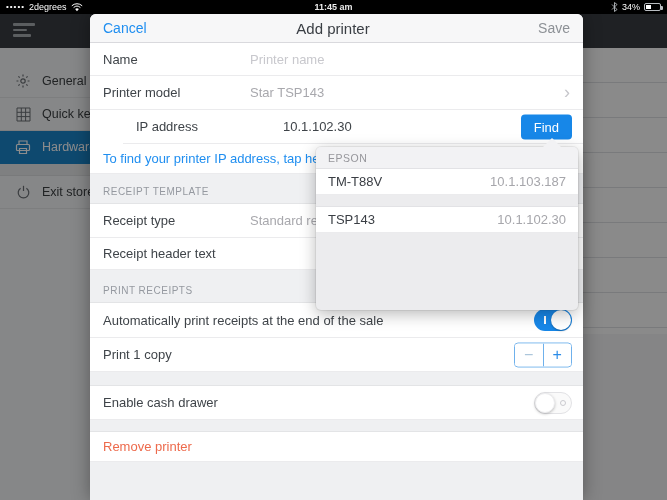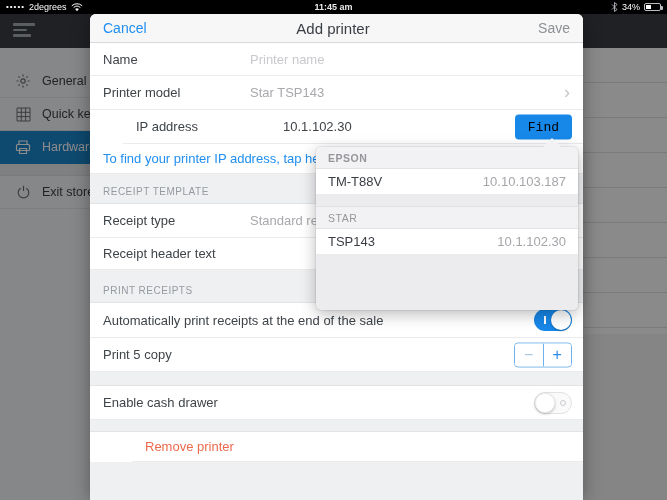--- a/index.html
+++ b/index.html
@@ -48,28 +48,28 @@
   .m-title { position:absolute; left:0; right:7px; text-align:center; font-size:15px; color:#3a3e44; }
   .m-save { margin-left:auto; color:#8d9196; font-size:14px; cursor:pointer; position:relative; }
   .row { position:relative; display:flex; align-items:center; padding:0 13px; background:#fff; border-bottom:1px solid #ebebed; }
   .row .lbl { color:#3f4449; }
   .row .val { position:absolute; left:160px; color:#3f4449; }
   .val.placeholder { color:#c8c8cd; }
   .val.ghost { color:#a8a8ad; }
   .chev { position:absolute; right:13px; color:#c6c6cb; font-size:18px; line-height:1; top:50%; transform:translateY(-58%); }
   .h-name { height:33px; } .h-model { height:34px; } .h-ip { height:34px;margin-left:33px; }
   .h-link { height:30px; } .h-type { height:34px; } .h-rht { height:32px; }
-  .h-auto { height:35px; } .h-copy { height:34px; } .h-cash { height:34px; } .h-remove { height:30px;margin-left:42px; }
+  .h-auto { height:35px; } .h-copy { height:34px; } .h-cash { height:34px; } .h-remove { height:30px; }
   .link-row { color:#1f8ef0; cursor:pointer; }
   .sect { background:#eff0f2; border-bottom:1px solid #e3e4e6; display:flex; align-items:flex-end; padding:0 13px 6px; }
   .sect span { font-size:10px; letter-spacing:0.5px; color:#9599a0; }
   .s-template { height:30px; } .s-print { height:33px; } .s-blank1 { height:14px; } .s-blank2 { height:12px; }
   .s-filler { height:38px; background:#eff0f2; }
-  .find-btn { position:absolute; right:11px; top:50%; transform:translateY(-50%); background:#1787e8; color:#000000;
-    border:none; border-radius:4px; font-size:13px; padding:5px 13px; cursor:pointer; font-family:Liberation Mono, monospace; }
+  .find-btn { position:absolute; right:11px; top:50%; transform:translateY(-50%); background:#1787e8; color:#ffffff;
+    border:none; border-radius:4px; font-size:13px; padding:5px 13px; cursor:pointer; font-family:Liberation Sans, sans-serif; }
   .remove { color:#ed6a4c; cursor:pointer; }
 
   
   .toggle { position:absolute; right:11px; top:50%; transform:translateY(-50%); width:38px; height:22px; border-radius:11px; cursor:pointer; }
   .toggle.on { background:#1787e8; }
   .toggle.on .knob { position:absolute; right:1px; top:1px; width:20px; height:20px; background:#fff; border-radius:50%;
     box-shadow:0 1px 2px rgba(0,0,0,0.3); }
   .toggle.on .tick { position:absolute; left:10px; top:7px; width:1.5px; height:8px; background:#fff; }
   .toggle.off { background:#fafafa; border:1px solid #e2e2e5; }
   .toggle.off .knob { position:absolute; left:0; top:0; width:20px; height:20px; background:#fff; border-radius:50%;
@@ -83,21 +83,21 @@
   .step-minus { color:#a9c4da; border-right:1px solid #6fb1ec !important; }
   .step-plus { color:#2b8ce8; }
 
   
   .popover { position:absolute; left:316px; top:147px; width:262px; height:163px; background:#ececee;
     border-radius:5px; box-shadow:0 4px 16px rgba(0,0,0,0.28), 0 0 0 1px rgba(0,0,0,0.06); font-size:13px; }
   .pop-arrow { position:absolute; top:-9px; left:227px; width:0; height:0;
     border-left:9px solid transparent; border-right:9px solid transparent; border-bottom:9px solid #f2f2f4; }
   .pop-head { height:22px; background:#f2f2f4; display:flex; align-items:center; padding:0 12px;
     font-size:10.5px; letter-spacing:0.5px; color:#96969b; border-bottom:1px solid #e2e2e5; }
-  .pop-head.first { border-radius:5px 5px 0 0;font-weight:bold; }
+  .pop-head.first { border-radius:5px 5px 0 0; }
   .pop-row { height:26px; background:#fff; display:flex; align-items:center; justify-content:space-between;
     padding:0 12px; border-bottom:1px solid #ebebed; cursor:pointer; }
   .pop-row .pname { color:#3a3e44; }
   .pop-row .pip { color:#a6a6ab; }
   .pop-gap { height:12px; background:#ececee; border-bottom:1px solid #e2e2e5; }
 </style>
 </head>
 <body>
 
 <div class="screen">
@@ -225,21 +225,21 @@
 
     <div class="row h-auto">
       <span class="lbl">Automatically print receipts at the end of the sale</span>
       <span class="toggle on">
           <span class="tick"></span>
           <span class="knob"></span>
         </span>
     </div>
 
     <div class="row h-copy">
-      <span class="lbl">Print 5 copy</span>
+      <span class="lbl">Print 1 copy</span>
       <span class="stepper">
         <button class="step-minus">−</button>
         <button class="step-plus">+</button>
       </span>
     </div>
 
     <div class="sect s-blank1"></div>
 
     <div class="row h-cash">
       <span class="lbl">Enable cash drawer</span>
@@ -256,25 +256,22 @@
     <div class="s-filler"></div>
   </div>
 
   <div class="popover">
     <div class="pop-arrow"></div>
     <div class="pop-head first">
       <span>EPSON</span>
     </div>
     <div class="pop-row">
       <span class="pname">TM-T88V</span>
-      <span class="pip">10.10.103.187</span>
+      <span class="pip">10.1.103.187</span>
     </div>
     <div class="pop-gap"></div>
-    <div class="pop-head">
-      <span>STAR</span>
-    </div>
     <div class="pop-row">
       <span class="pname">TSP143</span>
       <span class="pip">10.1.102.30</span>
     </div>
   </div>
 
 </div>
 
 </body></html>

